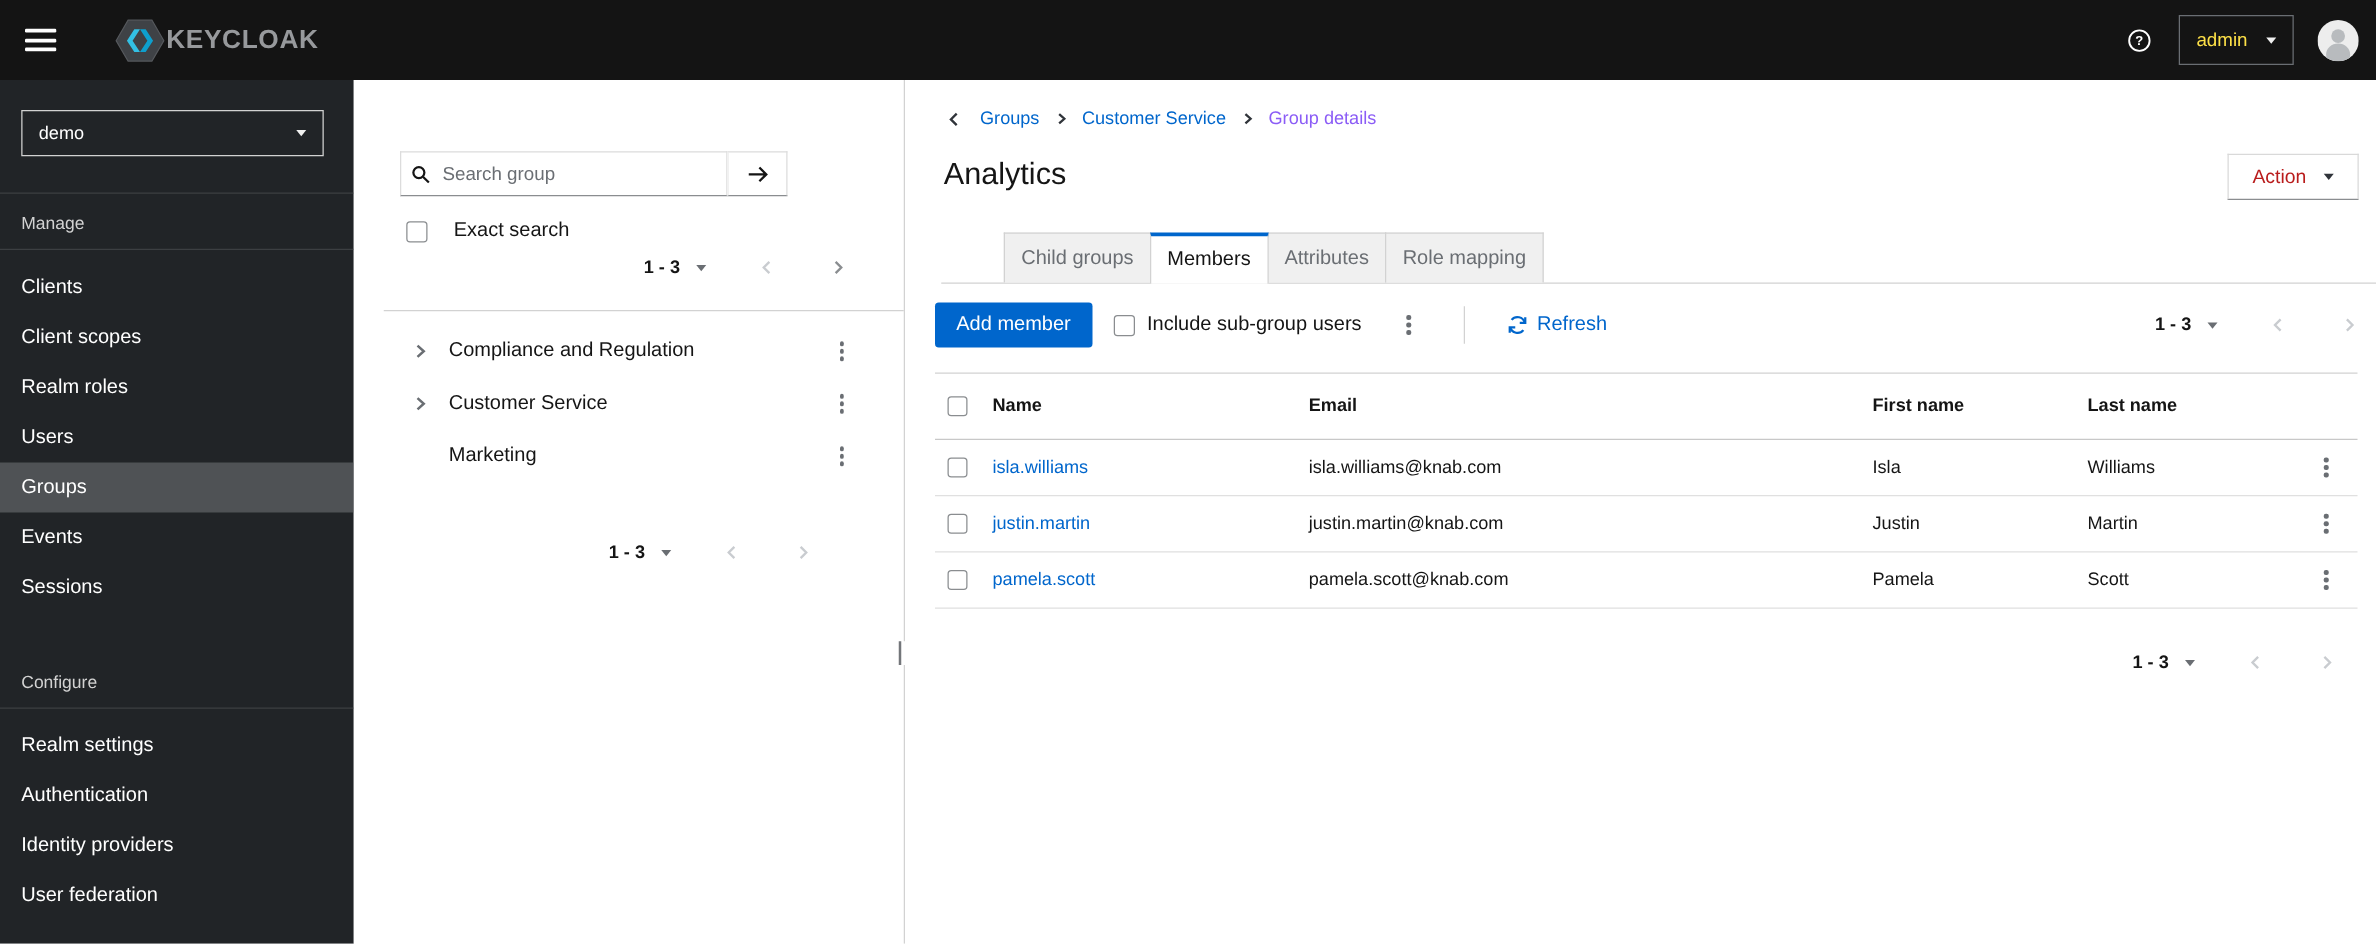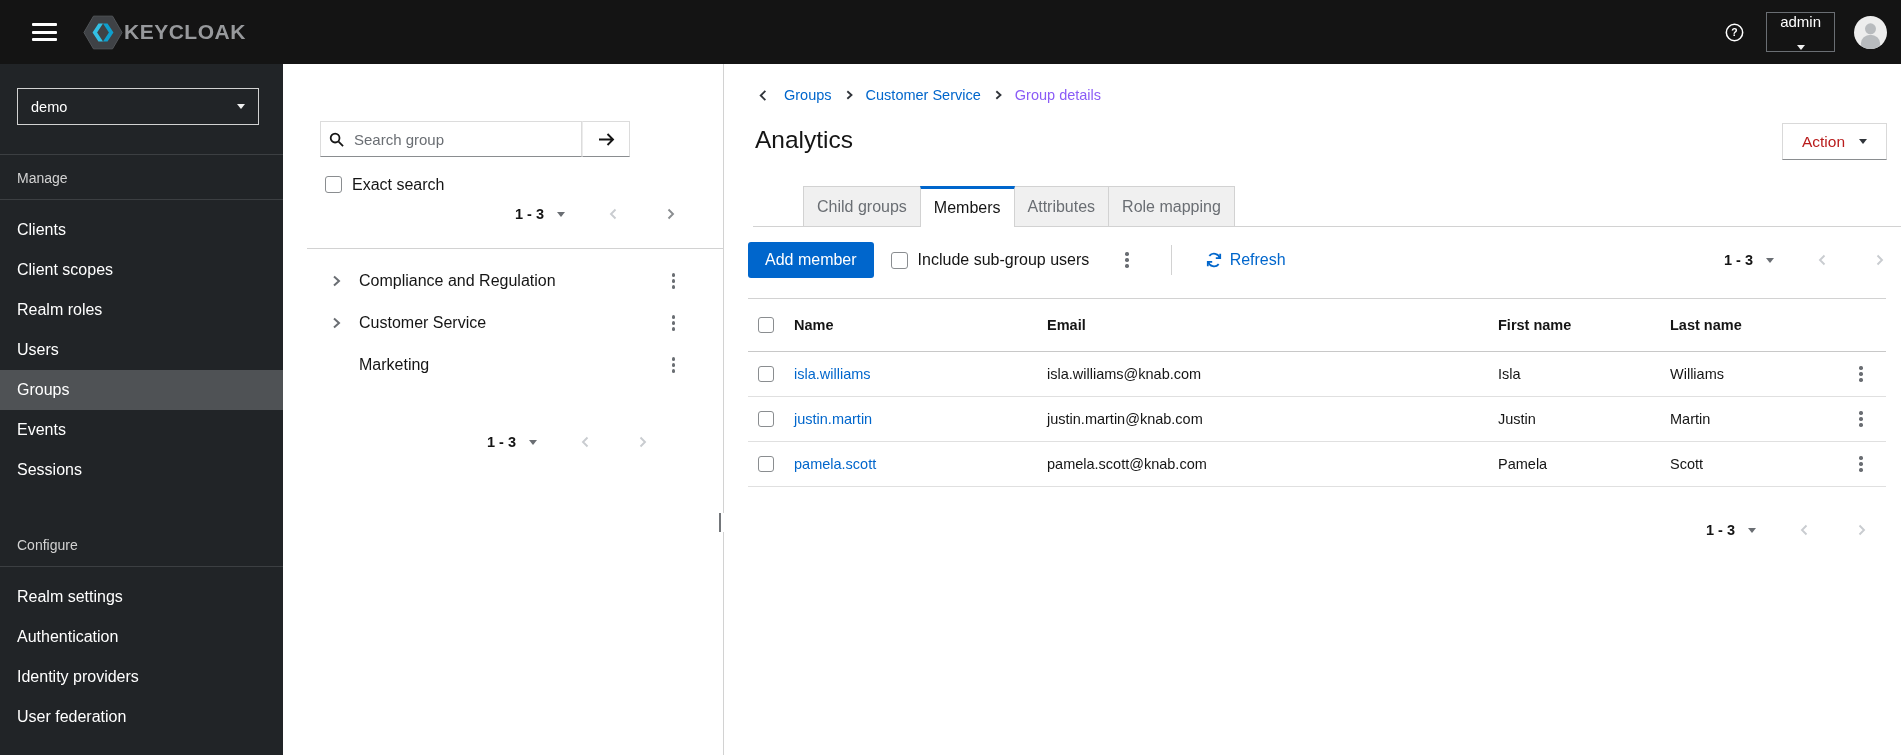--- a/index.html
+++ b/index.html
@@ -3,30 +3,30 @@
 <meta charset="utf-8">
 <style>
   html,body{margin:0;padding:0;}
   body{
     width:1901px;height:755px;position:relative;overflow:hidden;
     background:#ffffff;font-family:"Liberation Sans",sans-serif;color:#151515;
     -webkit-font-smoothing:antialiased;
   }
   
   #masthead{position:absolute;top:0;left:0;right:0;height:64px;background:#141414;
-    display:flex;align-items:center;padding:0 14px 0 32px;box-sizing:border-box;}
+    display:flex;align-items:center;padding:0 14px 0 20px;box-sizing:border-box;gap:21px;}
   .hamburger{width:25px;height:18px;display:flex;flex-direction:column;justify-content:space-between;cursor:pointer;}
   .hamburger i{height:3px;background:#fff;border-radius:1px;}
   .brand{display:flex;align-items:center;margin-left:26px;gap:1px;}
   .brand-word{font-size:21px;font-weight:700;color:#97999c;letter-spacing:.5px;}
   .mh-spacer{flex:1;}
   .mh-right{display:flex;align-items:center;}
   .help{margin-right:22px;display:flex;cursor:pointer;}
   .user-dd{height:38px;border:1px solid #6a6e73;display:flex;align-items:center;gap:15px;
-    padding:0 13px;color:#ffffff;font-size:15px;cursor:pointer;flex-direction:column;}
+    padding:0 13px;color:#fde047;font-size:15px;cursor:pointer;}
   .avatar{margin-left:19px;display:flex;cursor:pointer;}
   .caret{width:0;height:0;border-left:4.5px solid transparent;border-right:4.5px solid transparent;
     border-top:5.5px solid #6a6e73;display:inline-block;}
   .caret.light{border-top-color:#f0f0f0;}
   .caret.dark{border-top-color:#30343a;}
   
   #sidebar{position:absolute;top:64px;left:0;width:283px;bottom:0;background:#212427;box-sizing:border-box;padding-top:24px;}
   .realm-select{margin-left:17px;width:242px;height:37px;border:1px solid #d2d2d2;box-sizing:border-box;
     display:flex;align-items:center;justify-content:space-between;padding:0 13px;color:#fff;font-size:14.5px;cursor:pointer;}
   .nav-section{margin-top:0;}
@@ -38,21 +38,21 @@
   .nav-list li.sel{background:#4f5255;}
   
   #tree{position:absolute;top:64px;left:283px;width:440px;bottom:0;background:#fff;box-sizing:border-box;}
   .search-row{margin:57px 0 0 37px;display:flex;height:36px;width:310px;}
   .search-box{flex:1;display:flex;align-items:center;gap:8px;border:1px solid #dcdcdc;border-bottom-color:#8a8d90;
     box-sizing:border-box;padding:0 8px;background:#fff;}
   .search-box input{border:none;outline:none;flex:1;font-size:15px;font-family:inherit;color:#151515;min-width:0;}
   .search-box input::placeholder{color:#6a6e73;}
   .search-go{width:48px;border:1px solid #dcdcdc;border-left:1px solid #ececec;border-bottom-color:#8a8d90;
     background:#fff;display:flex;align-items:center;justify-content:center;cursor:pointer;box-sizing:border-box;}
-  .exact{margin:19px 0 0 42px;display:flex;align-items:flex-start;gap:10px;font-size:16px;}
+  .exact{margin:19px 0 0 42px;display:flex;align-items:center;gap:21px;font-size:16px;}
   .cbx{width:17px;height:17px;border:1.5px solid #8a8d90;border-radius:3px;background:#fff;box-sizing:border-box;flex:none;cursor:pointer;}
   .pag{display:flex;align-items:center;height:22px;}
   .pag-toggle{display:flex;align-items:center;gap:13px;font-size:14.5px;font-weight:700;cursor:pointer;}
   .pag-btn{margin-left:42px;display:flex;cursor:pointer;color:#c9ccd0;}
   .pag-btn.on{color:#8a8d90;}
   .tree-pag-top{margin-top:9px;justify-content:flex-end;padding-right:46px;}
   .tree-hr{margin:23px 0 0 24px;border:none;border-top:1px solid #d2d2d2;}
   .tree-rows{margin-top:11px;}
   .tree-row{height:42px;display:flex;align-items:center;padding:0 44px 0 47px;}
   .tg{width:12px;margin-right:17px;display:flex;color:#6a6e73;cursor:pointer;}

